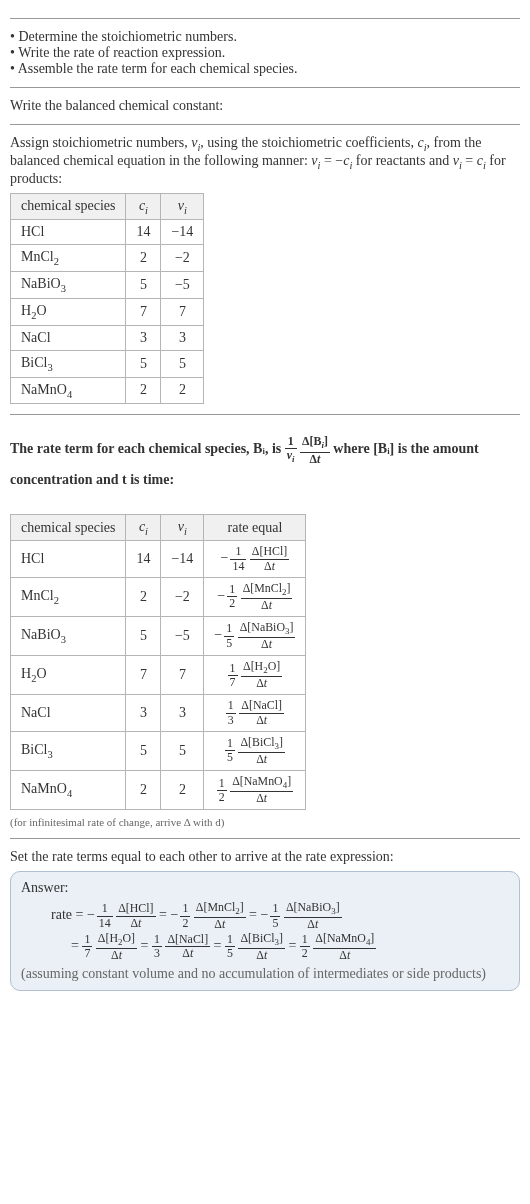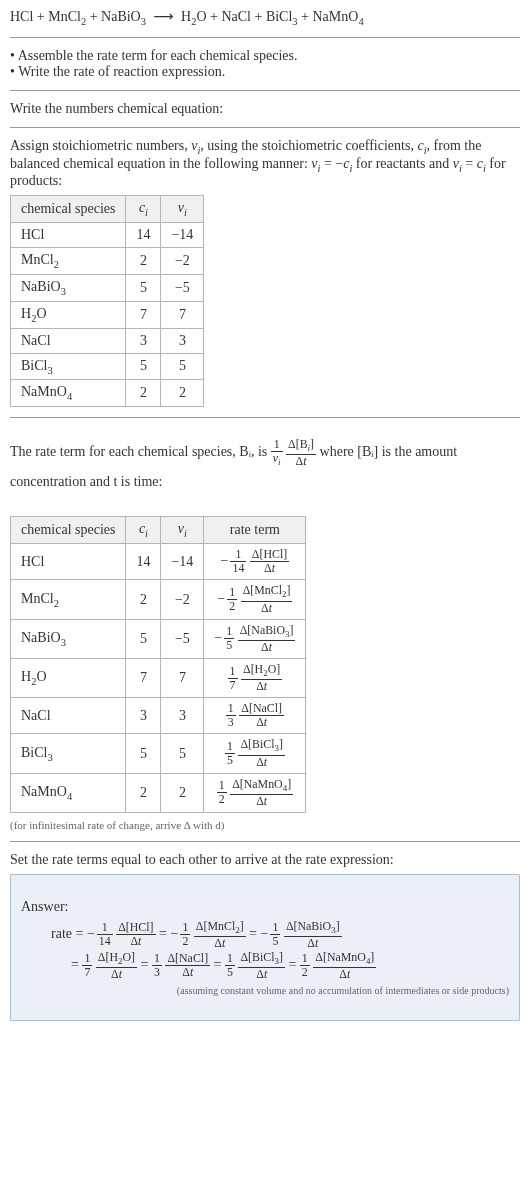--- a/index.html
+++ b/index.html
@@ -36,60 +36,56 @@
     .frac .num { display: block; border-bottom: 1px solid #333; padding: 0 2px; }
     .frac .den { display: block; padding: 0 2px; }
     .rate-term { white-space: nowrap; }
     .small-note {
       font-size: 11px;
       color: #666;
     }
     .answer-box {
       background: #eaf0f5;
       border: 1px solid #b0c0d0;
-      border-radius: 1px;
-      padding: 24px 10px;
+      border-radius: 10px;
+      padding: 8px 10px;
       margin-top: 6px;
     }
     .answer-box .label {
       margin-bottom: 4px;
     }
     .indent { margin-left: 30px; }
     .indent2 { margin-left: 50px; }
     .arrow { display: inline-block; padding: 0 4px; }
     .eqline { line-height: 2.2; }
     .answer-note {
-      text-align: right;
-      font-size: 10px;
+      text-align: left;
+      font-size: 14px;
       color: #666;
       margin-top: 4px;
     }
     .neg { margin-right: 2px; }
-    .formula-line { margin: 20px 0; line-height: 2; }
+    .formula-line { margin: 20px 0; line-height: 2; font-weight: bold; }
   </style>
 </head>
 <body>
 
 <div class="section">
-  <div>
-    HCl + MnCl<span class="sub">2</span> + NaBiO<span class="sub">3</span>
-    <span class="arrow">⟶</span>
-    H<span class="sub">2</span>O + NaCl + BiCl<span class="sub">3</span> + NaMnO<span class="sub">4</span>
-  </div>
-</div>
-<hr>
-
-<div class="section">
+</div>
+<hr>
+
+<div class="section">
+  <div>• Determine the stoichiometric numbers.</div>
+  <div>• Write the rate of reaction expression.</div>
   <div>• Assemble the rate term for each chemical species.</div>
-  <div>• Write the rate of reaction expression.</div>
-</div>
-<hr>
-
-<div class="section">
-  <div>Write the numbers chemical equation:</div>
+</div>
+<hr>
+
+<div class="section">
+  <div>Write the balanced chemical constant:</div>
 </div>
 <hr>
 
 <div class="section">
   <div>
     Assign stoichiometric numbers, <span class="ital">ν<span class="sub">i</span></span>, using the stoichiometric coefficients, <span class="ital">c<span class="sub">i</span></span>, from the balanced chemical equation in the following manner: <span class="ital">ν<span class="sub">i</span></span> = −<span class="ital">c<span class="sub">i</span></span> for reactants and <span class="ital">ν<span class="sub">i</span></span> = <span class="ital">c<span class="sub">i</span></span> for products:
   </div>
   <table class="data">
     <tbody>
         <tr>
@@ -151,21 +147,21 @@
       <span class="den">Δ<span class="ital">t</span></span>
     </span>
     <span> where [Bᵢ] is the amount concentration and t is time:</span>
   </div>
   <table class="data">
     <tbody>
         <tr>
       <th>chemical species</th>
       <th><span class="ital">c<span class="sub">i</span></span></th>
       <th><span class="ital">ν<span class="sub">i</span></span></th>
-      <th>rate term</th>
+      <th>rate equal</th>
     </tr>
     </tbody>
       <tbody id="table2-body">
         <tr>
           <td style="text-align:left">HCl</td>
           <td>14</td>
           <td>−14</td>
           <td><span class="rate-term"><span class="neg">−</span><span class="frac"><span class="num">1</span><span class="den">14</span></span> <span class="frac"><span class="num">Δ[HCl]</span><span class="den">Δ<span class="ital">t</span></span></span></span></td>
         </tr>
         <tr>

